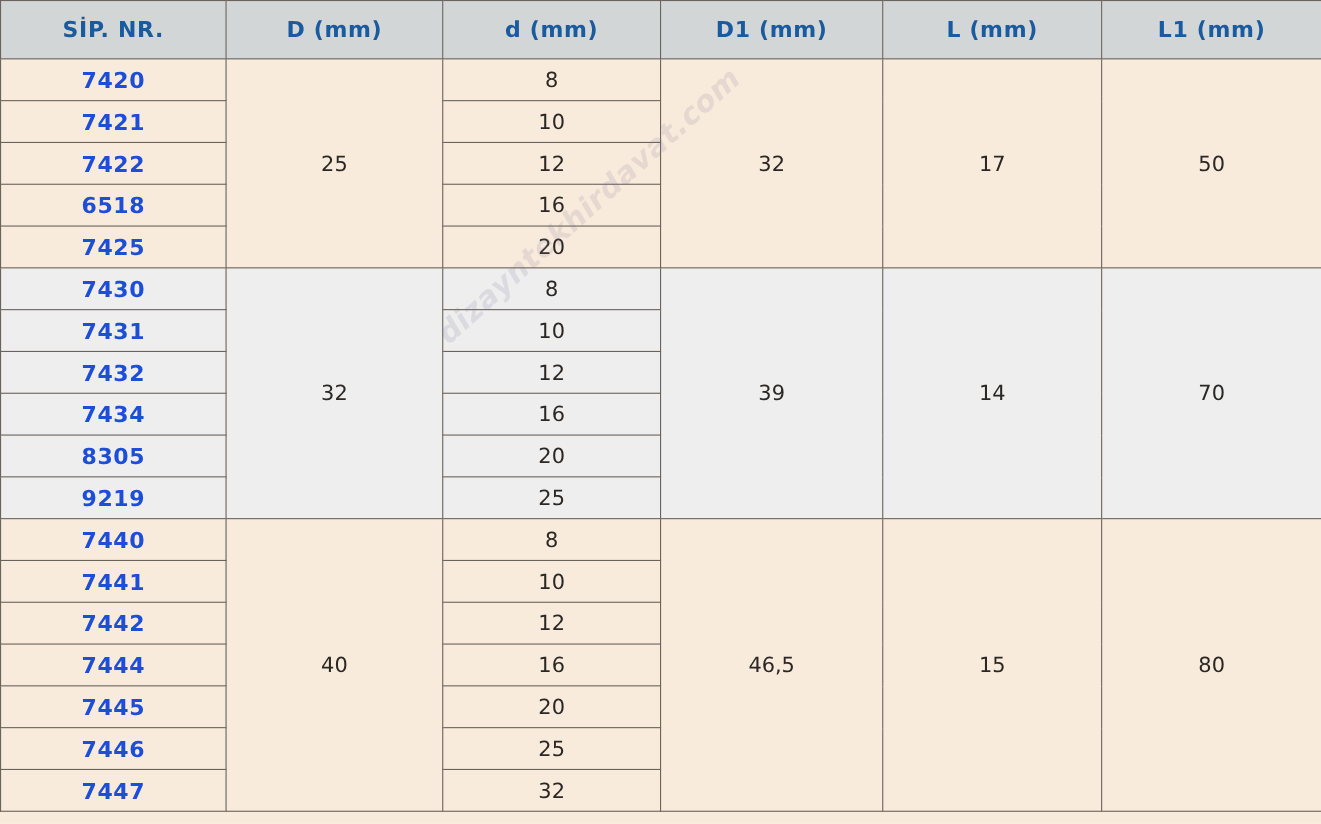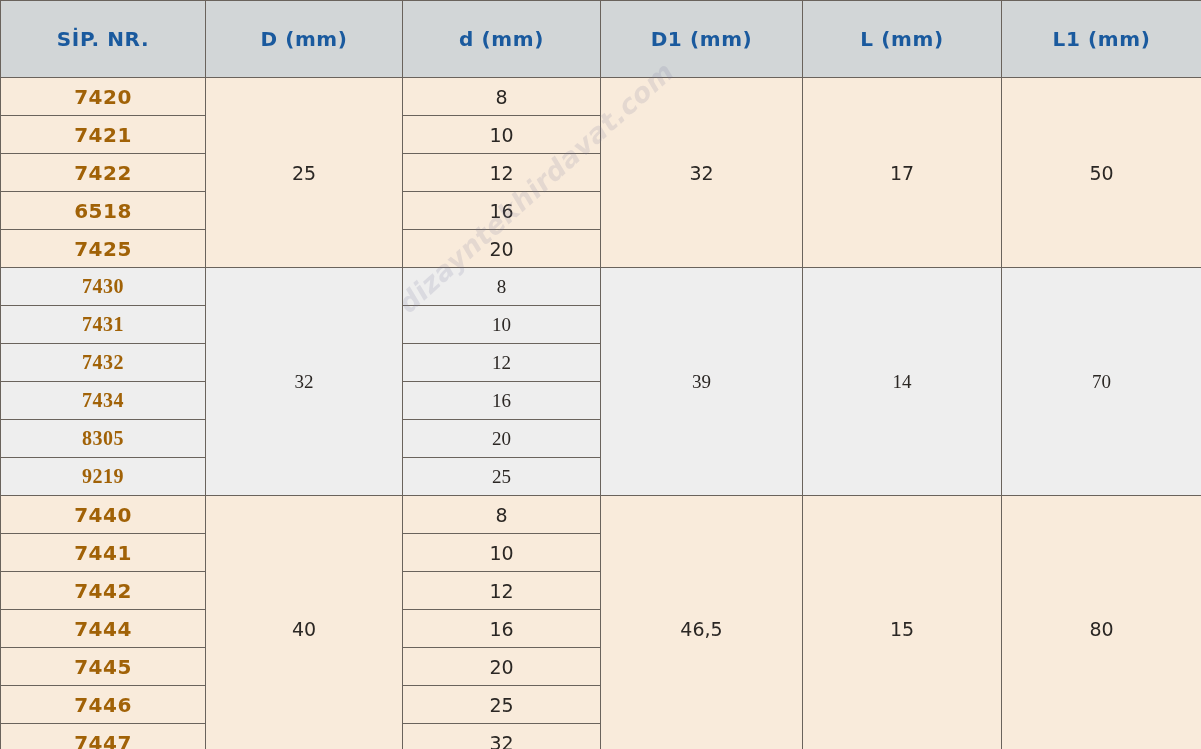--- a/index.html
+++ b/index.html
@@ -59,62 +59,62 @@
   table.spec th,
   table.spec td {
     border: 1px solid #6a635c;
     padding: 0;
     text-align: center;
     vertical-align: middle;
     box-sizing: border-box;
   }
 
   thead th {
-    height: 77px;
+    height: 53px;
     background: #d2d6d7;
     color: #1a5a9e;
     font-family: "DejaVu Sans", sans-serif;
     font-weight: 700;
     font-size: 20px;
     letter-spacing: 0.6px;
     border-color: #5d5852;
   }
 
   tbody td {
     height: 38px;
     font-family: "DejaVu Sans", sans-serif;
     font-size: 19px;
     color: #231f20;
   }
 
   td.sip {
     font-weight: 700;
     font-size: 20px;
     letter-spacing: 0.5px;
-    color: #a16207;
+    color: #1d4ed8;
     margin-top: 38px;
   }
 
   td.val {
     font-weight: 400;
     color: #2b2724;
   }
 
   td.merged {
     font-weight: 400;
     font-size: 19px;
     color: #2b2724;
   }
 
   
   tr.band-cream td { background: #f9ebdb; }
   tr.band-grey  td { background: #eeeeee; }
 
   td.band-cream { background: #f9ebdb; }
-  td.band-grey  { background: #eeeeee; font-family: Liberation Serif, serif; }
+  td.band-grey  { background: #eeeeee; }
 </style>
 </head>
 <body>
 
 <div id="spec-table-wrap">
 
   <div class="watermark">dizayntekhirdavat.com</div>
 
   <table class="spec">
     <colgroup>

